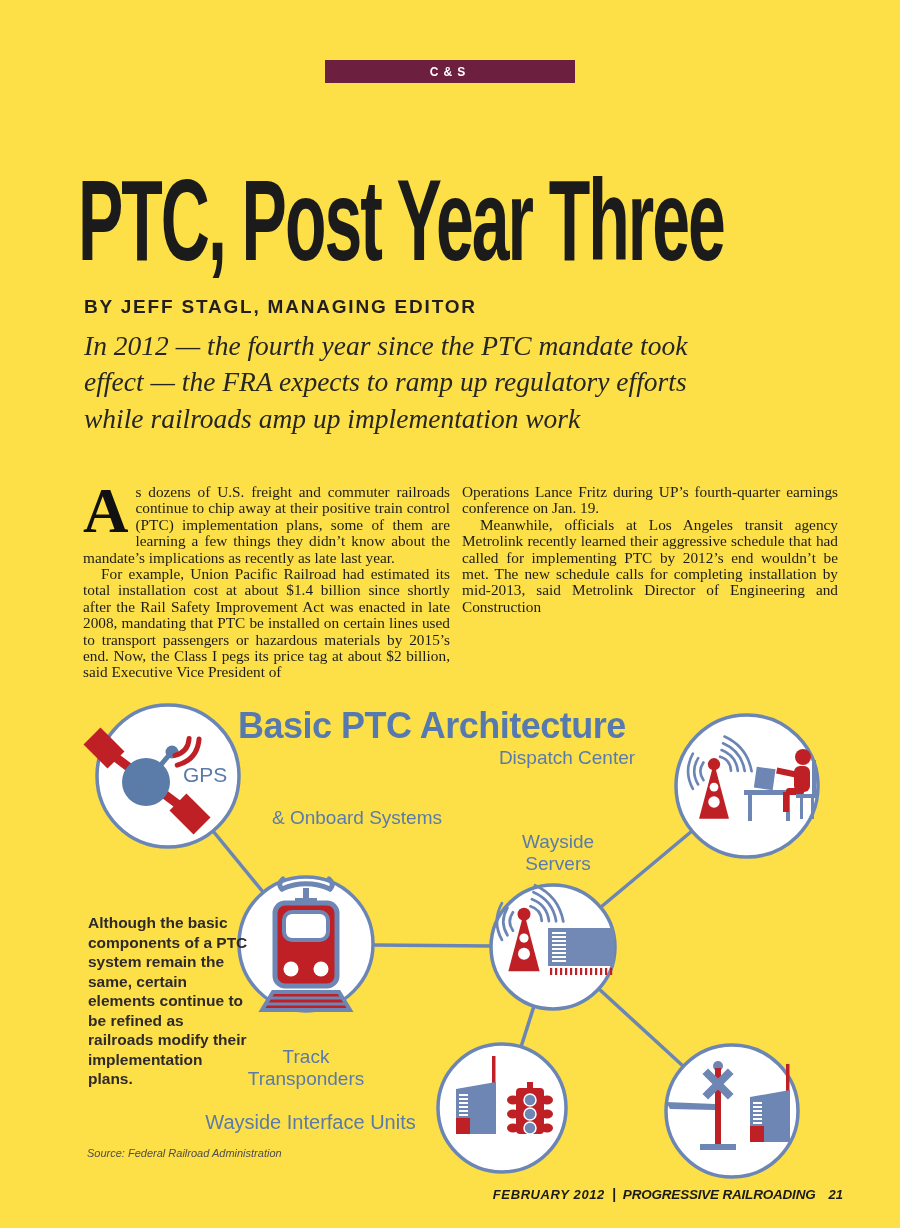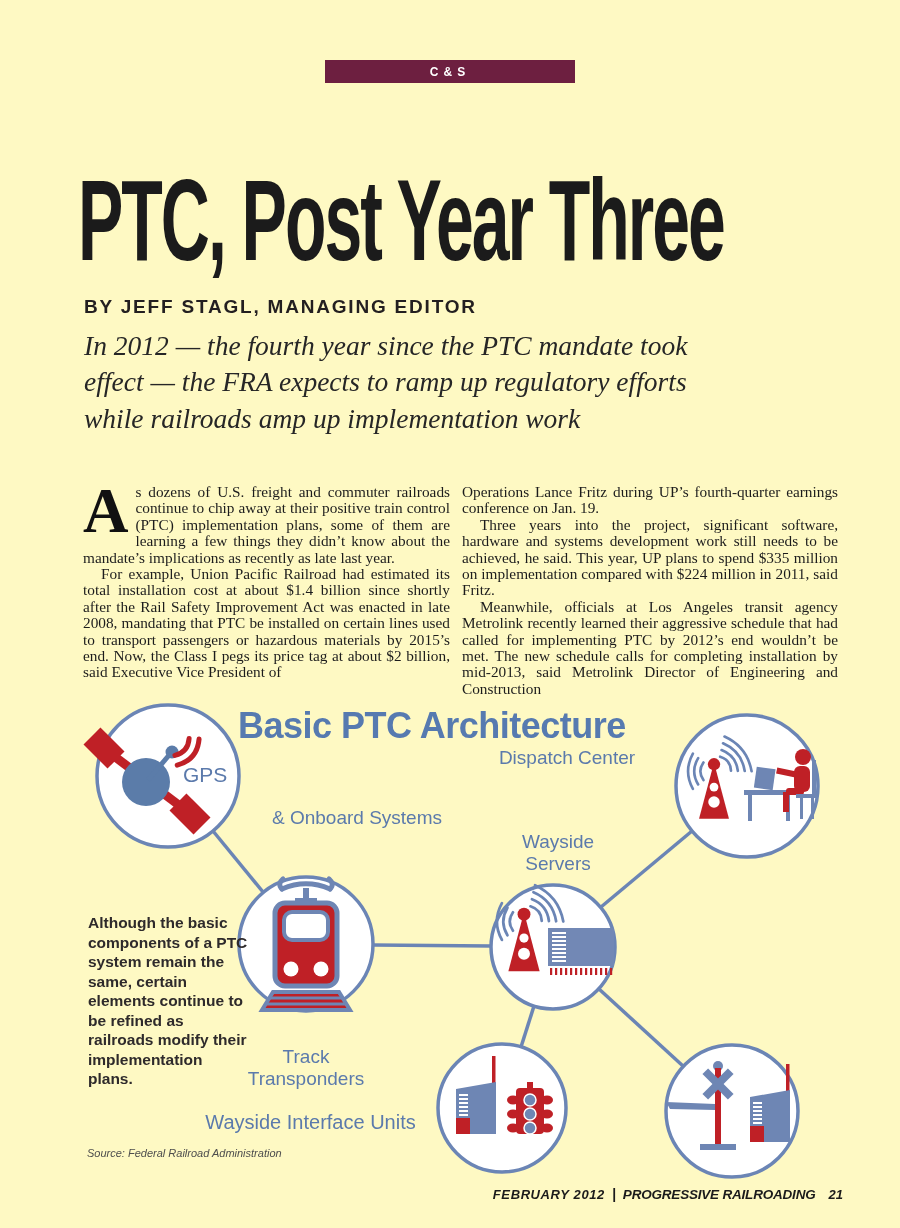--- a/index.html
+++ b/index.html
@@ -1,16 +1,16 @@
 <!DOCTYPE html>
 <html><head>
 <meta charset="utf-8">
 <style>
   html,body{margin:0;padding:0;background:#e8e8e8;}
-  #page{position:relative;width:900px;height:1228px;background:#fef9c3;margin:0 auto;
+  #page{position:relative;width:900px;height:1228px;background:#fde047;margin:0 auto;
         font-family:"Liberation Sans",sans-serif;overflow:hidden;}
   .abs{position:absolute;}
 
   
   #section-tag{left:325px;top:60px;width:250px;height:23px;background:#6d1f40;
     color:#fff;font-size:12px;font-weight:bold;letter-spacing:5px;
     display:flex;align-items:center;justify-content:center;}
 
   
   #headline{left:78px;top:162px;white-space:nowrap;color:#1b1b1b;
@@ -71,21 +71,20 @@
   <div id="byline" class="abs">BY JEFF STAGL, MANAGING EDITOR</div>
 
   <div id="deck" class="abs">In 2012 — the fourth year since the PTC mandate took effect — the FRA expects to ramp up regulatory efforts while railroads amp up implementation work</div>
 
   <div id="col-1" class="abs col">
     <p class="first"><span id="dropcap">A</span><span>s dozens of U.S. freight and commuter railroads continue to chip away at their positive train control (PTC) implementation plans, some of them are learning a few things they didn’t know about the mandate’s implications as recently as late last year.</span></p>
     <p>For example, Union Pacific Railroad had estimated its total installation cost at about $1.4 billion since shortly after the Rail Safety Improvement Act was enacted in late 2008, mandating that PTC be installed on certain lines used to transport passengers or hazardous materials by 2015’s end. Now, the Class I pegs its price tag at about $2 billion, said Executive Vice President of</p>
   </div>
   <div id="col-2" class="abs col">
     <p class="first">Operations Lance Fritz during UP’s fourth-quarter earnings conference on Jan. 19.</p>
-    <p>Three years into the project, significant software, hardware and systems development work still needs to be achieved, he said. This year, UP plans to spend $335 million on implementation compared with $224 million in 2011, said Fritz.</p>
     <p>Meanwhile, officials at Los Angeles transit agency Metrolink recently learned their aggressive schedule that had called for implementing PTC by 2012’s end wouldn’t be met. The new schedule calls for completing installation by mid-2013, said Metrolink Director of Engineering and Construction</p>
   </div>
 
   <svg width="900" height="1228" viewBox="0 0 900 1228">
     <defs>
       <g id="radio-tower">
 
         <g stroke="#6b85b5" stroke-width="3" fill="none" stroke-linecap="round">
           <path d="M -12,-4 Q -19,6 -12,16"></path>
           <path d="M -18,-9 Q -27,6 -18,21"></path>

